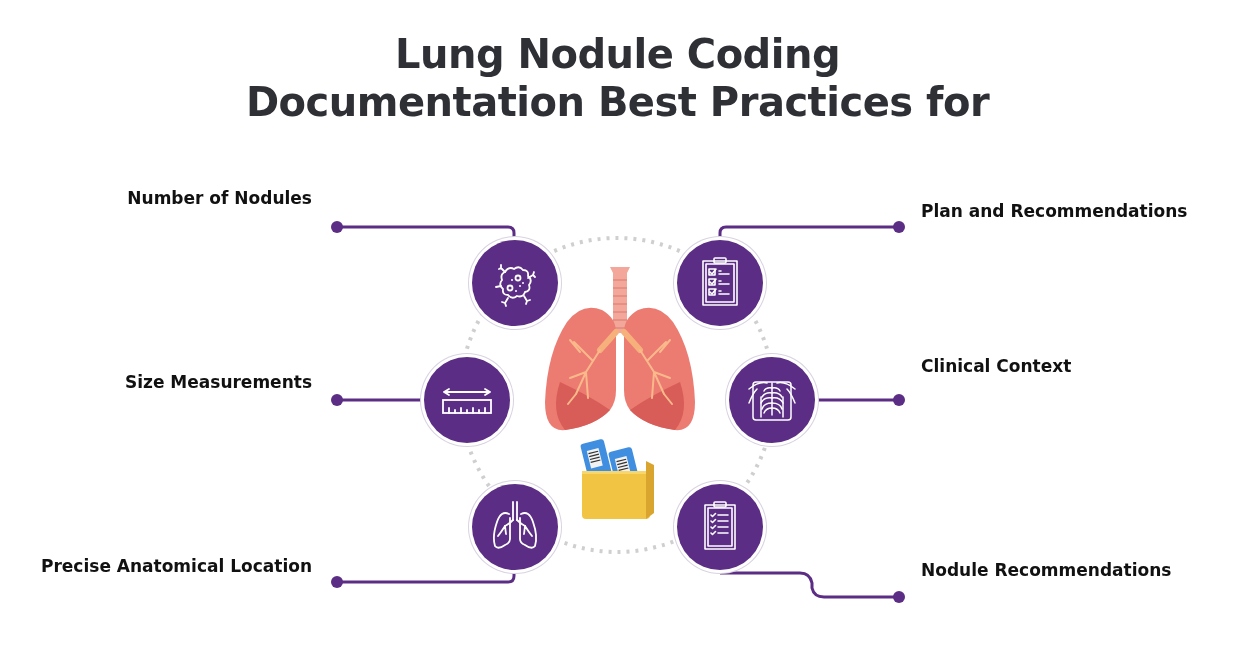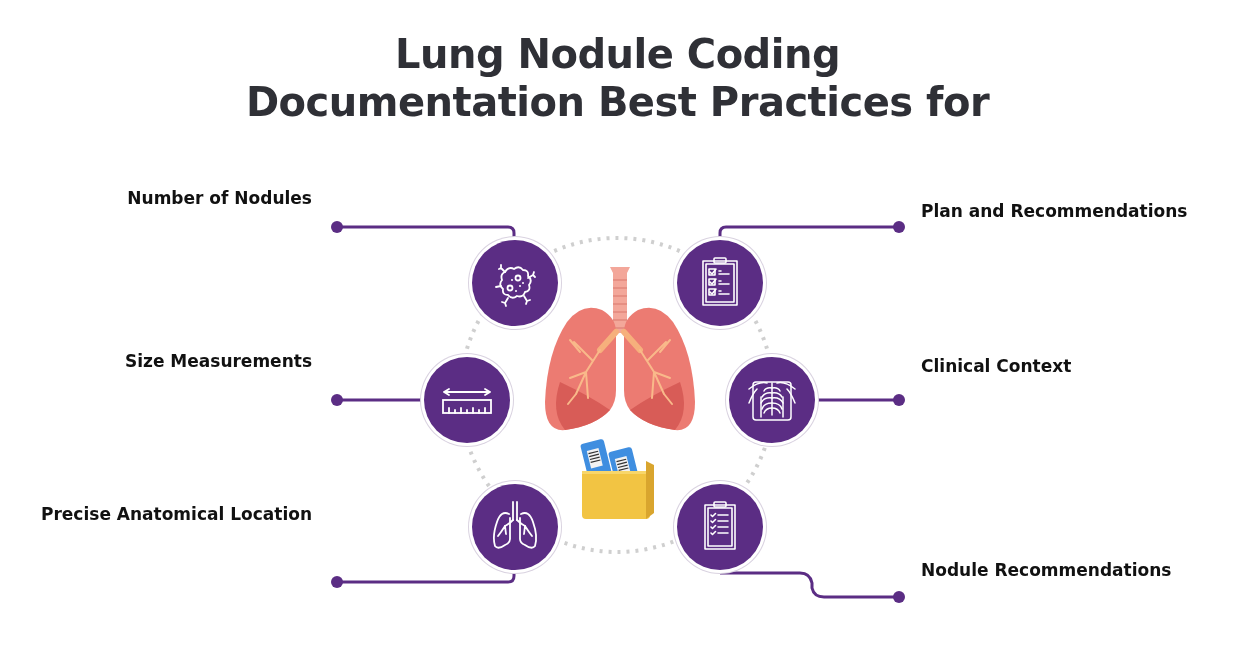--- a/index.html
+++ b/index.html
@@ -40,22 +40,22 @@
   <circle cx="899" cy="227" r="6" fill="#5b2d84"></circle>
 
   <path d="M815 400 H899" fill="none" stroke="#5b2d84" stroke-width="3"></path>
   <circle cx="899" cy="400" r="6" fill="#5b2d84"></circle>
 
   <path d="M720 573 H800 Q810 573 812 583 V588 Q814 597 824 597 H899" fill="none" stroke="#5b2d84" stroke-width="3"></path>
   <circle cx="899" cy="597" r="6" fill="#5b2d84"></circle>
 </svg>
 
 <div class="label left" style="right:923px; top:188px;">Number of Nodules</div>
-<div class="label left" style="right:923px; top:351px;">Size Measurements</div>
-<div class="label left" style="right:923px; top:504px;text-align:right;">Precise Anatomical Location</div>
+<div class="label left" style="right:923px; top:372px;">Size Measurements</div>
+<div class="label left" style="right:923px; top:556px;text-align:right;">Precise Anatomical Location</div>
 <div class="label" style="left:921px; top:188px;margin-top:13px;">Plan and Recommendations</div>
 <div class="label" style="left:921px; top:356px;">Clinical Context</div>
 <div class="label" style="left:921px; top:560px;">Nodule Recommendations</div>
 
 <div class="node" style="left:472px; top:240px;">
   <svg width="86" height="86" viewBox="0 0 86 86">
     <g fill="none" stroke="#fff" stroke-width="1.8" stroke-linecap="round">
       <path d="M33 32 q4 -6 9 -3 q5 -4 9 1 q6 0 5 6 q5 4 1 9 q2 6 -4 7 q-2 6 -8 4 q-5 4 -9 -1 q-6 0 -5 -6 q-5 -4 -1 -9 q-2 -6 3 -8z"></path>
       <circle cx="46" cy="38" r="2.5"></circle>
       <circle cx="38" cy="48" r="2.5"></circle>

